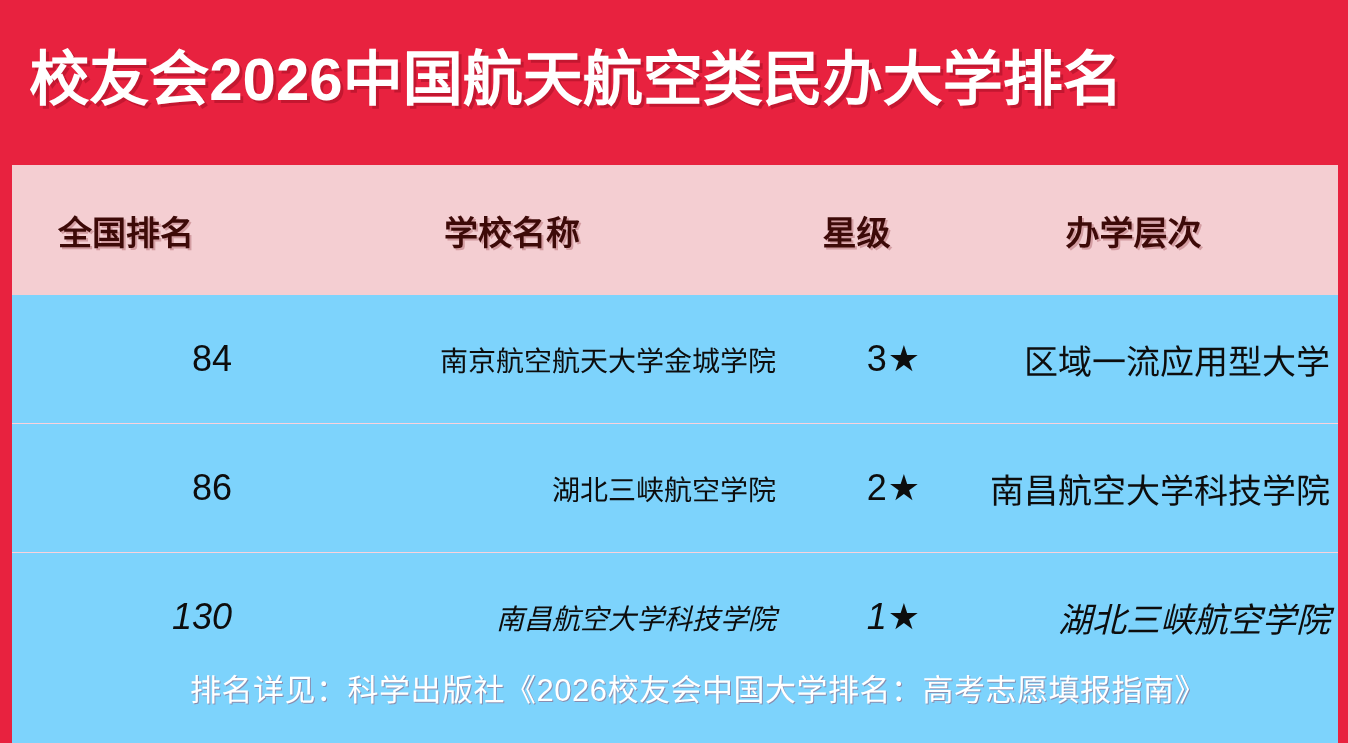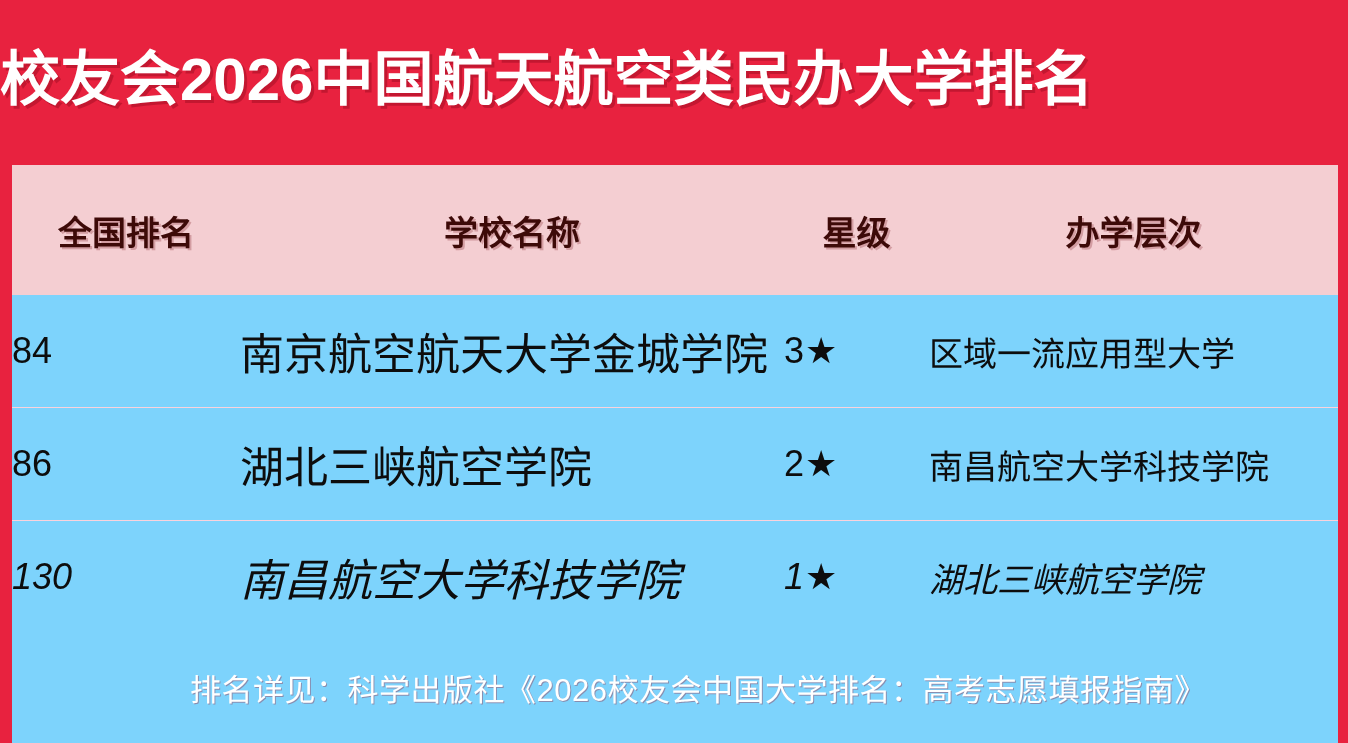--- a/index.html
+++ b/index.html
@@ -26,20 +26,21 @@
 
   
   .title-bar {
     position: absolute;
     left: 0;
     top: 0;
     width: 1152px;
     height: 160px;
     display: flex;
     align-items: center;
+    justify-content: center;
   }
   .title-text {
     font-size: 60px;
     font-weight: bold;
     color: #ffffff;
     letter-spacing: 0px;
     line-height: 1;
     white-space: nowrap;
     text-shadow: 3px 3px 0 rgba(150, 10, 30, 0.45);
   }
@@ -76,36 +77,36 @@
     text-align: center;
     font-size: 34px;
     font-weight: bold;
     color: #3d0a08;
     text-shadow: 2px 2px 0 rgba(200, 140, 145, 0.75);
     white-space: nowrap;
   }
 
   tbody td {
     height: 112px;
-    padding: 0;
+    padding: 8px;
     vertical-align: middle;
-    text-align: left;
+    text-align: right;
     font-size: 36px;
     font-weight: normal;
     color: #0d0d0d;
     white-space: nowrap;
     border-bottom: 1px solid #fbd2dc;
   }
   tbody tr:last-child td {
     border-bottom: none;
     font-style: italic;
   }
 
   td.cell-rank  { font-size: 36px; }
-  td.cell-name  { font-size: 44px; }
+  td.cell-name  { font-size: 28px; }
   td.cell-star  { font-size: 36px; letter-spacing: 1px; }
   td.cell-level { font-size: 34px; }
 
   
   .footer-note {
     position: absolute;
     left: 0;
     top: 631px;
     width: 1348px;
     height: 112px;

